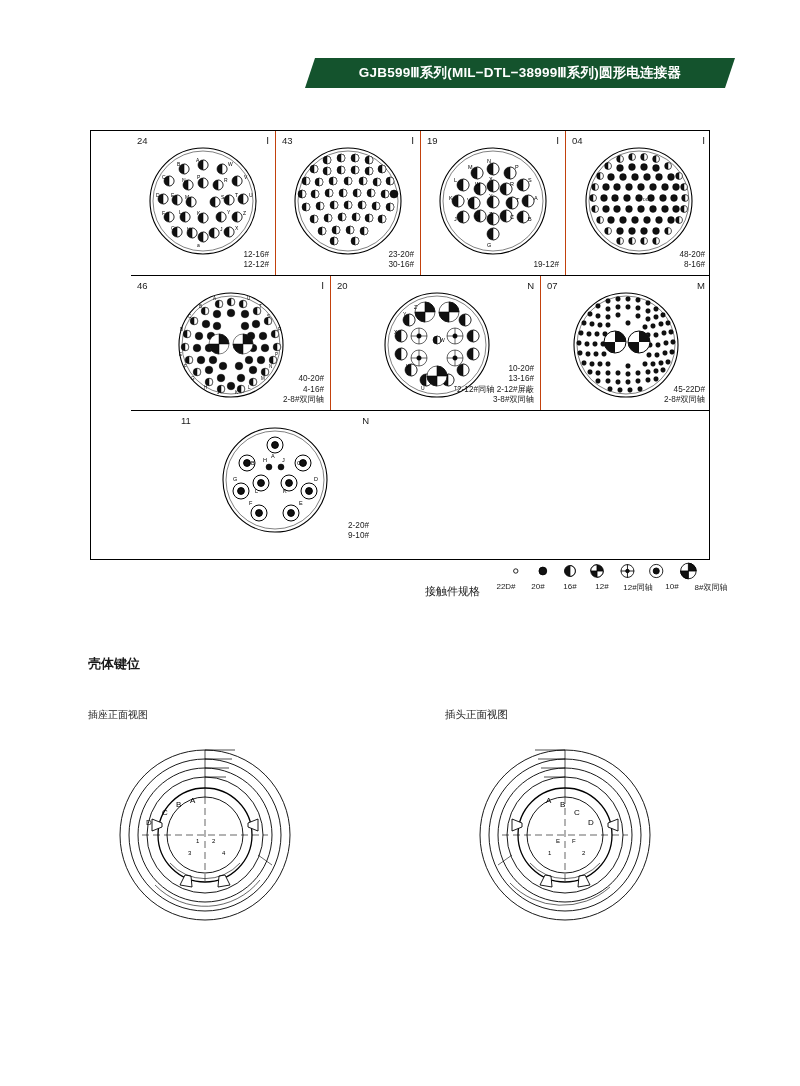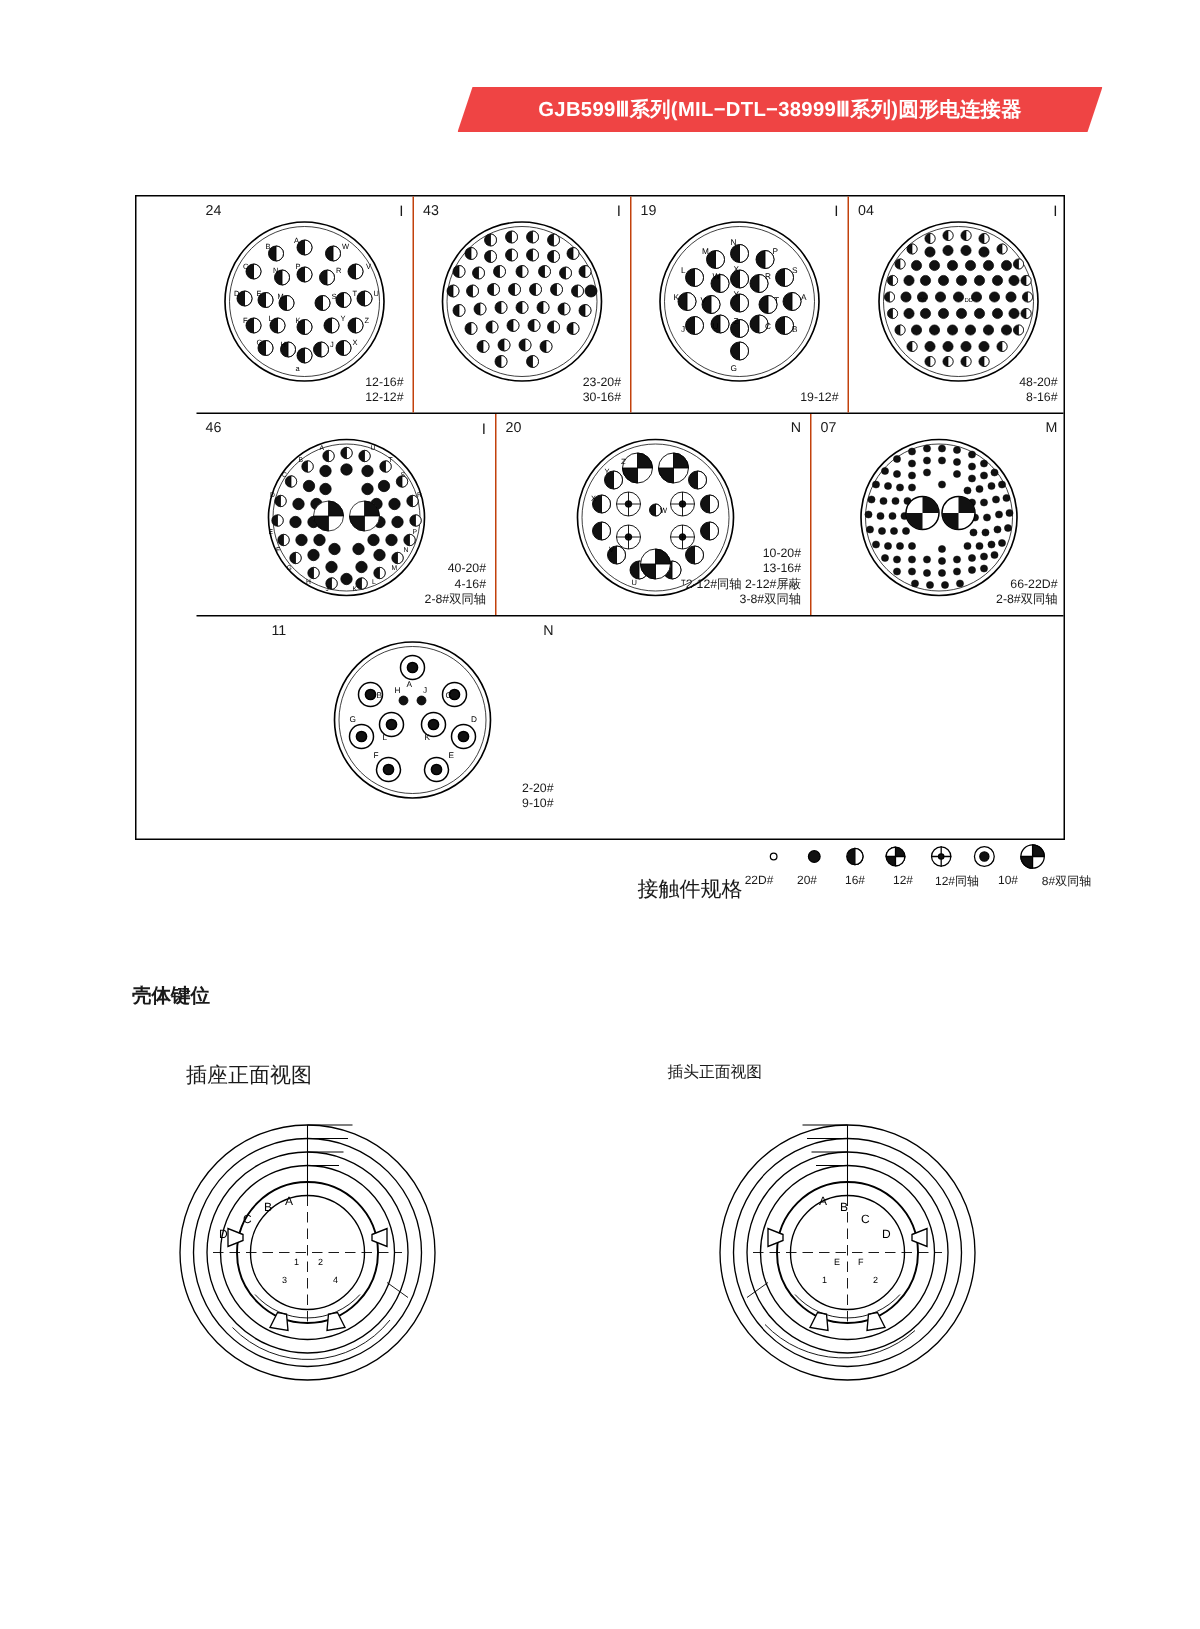--- a/index.html
+++ b/index.html
@@ -10,21 +10,21 @@
     color:#1a1a1a;
     position:relative;
     overflow:hidden;
   }
   .page{position:absolute;inset:0;}
 
   
   .banner{
     position:absolute;
     left:305px;top:58px;width:430px;height:30px;
-    background:#ef4444;
+    background:#14532d;
     color:#ffffff;
     display:flex;align-items:center;justify-content:center;
     font-size:13.5px;font-weight:bold;
     letter-spacing:.2px;
     clip-path: polygon(10px 0, 100% 0, calc(100% - 10px) 100%, 0 100%);
   }
 
   
   .table{
     position:absolute;left:90px;top:130px;
@@ -57,25 +57,25 @@
   .art{position:absolute;left:50%;transform:translateX(-50%);}
 
   
   .legend{
     position:absolute;left:425px;top:560px;width:300px;height:45px;
     font-size:8.5px;
   }
   .legend .glyphs{position:absolute;left:0;top:0;width:300px;height:22px;}
   .legend .labels{position:absolute;left:0;top:22px;width:300px;height:18px;}
   .legend .lbl{position:absolute;text-align:center;font-size:8px;white-space:nowrap;}
-  .legend .title{position:absolute;left:0;top:24px;font-size:14px;text-align:right;}
+  .legend .title{position:absolute;left:0;top:24px;font-size:11px;text-align:right;}
 
   
   .sec-title{position:absolute;left:88px;top:655px;font-size:13px;font-weight:bold;}
-  .sub-left{position:absolute;left:88px;top:708px;font-size:14px;margin-left:36px;}
+  .sub-left{position:absolute;left:88px;top:708px;font-size:10px;}
   .sub-right{position:absolute;left:445px;top:708px;font-size:10.5px;}
 
   .keyart{position:absolute;}
 
   svg{display:block;}
   text{font-family:"Liberation Sans", sans-serif;}
 </style>
 </head>
 <body>
 
@@ -797,21 +797,21 @@
               <circle cx="45" cy="52" r="11" fill="#fff" stroke="#000"></circle>
               <path d="M45 52 L45 41 A11 11 0 0 1 56 52 Z" fill="#111"></path>
               <path d="M45 52 L45 63 A11 11 0 0 1 34 52 Z" fill="#111"></path>
               <circle cx="69" cy="52" r="11" fill="#fff" stroke="#000"></circle>
               <path d="M69 52 L69 41 A11 11 0 0 1 80 52 Z" fill="#111"></path>
               <path d="M69 52 L69 63 A11 11 0 0 1 58 52 Z" fill="#111"></path>
             </g>
           </svg>
         </div>
         <div class="celltxt">
-          <div>66-22D#</div>
+          <div>45-22D#</div>
           <div>2-8#双同轴</div>
         </div>
       </div>
     </div>
 
     <div class="row r3">
       <div class="cell last" style="left:0;width:200px;margin-left:44px;">
         <div class="cellhdr">
           <span class="cellnum">11</span>
           <span class="cellcls">N</span>

